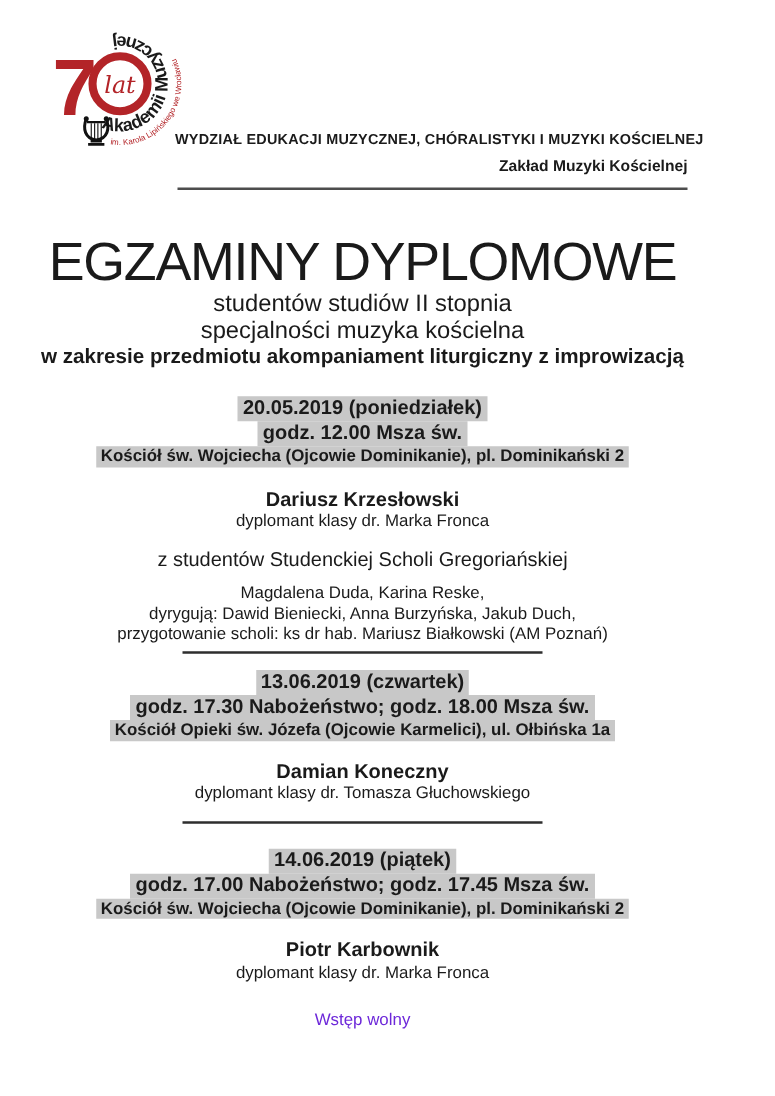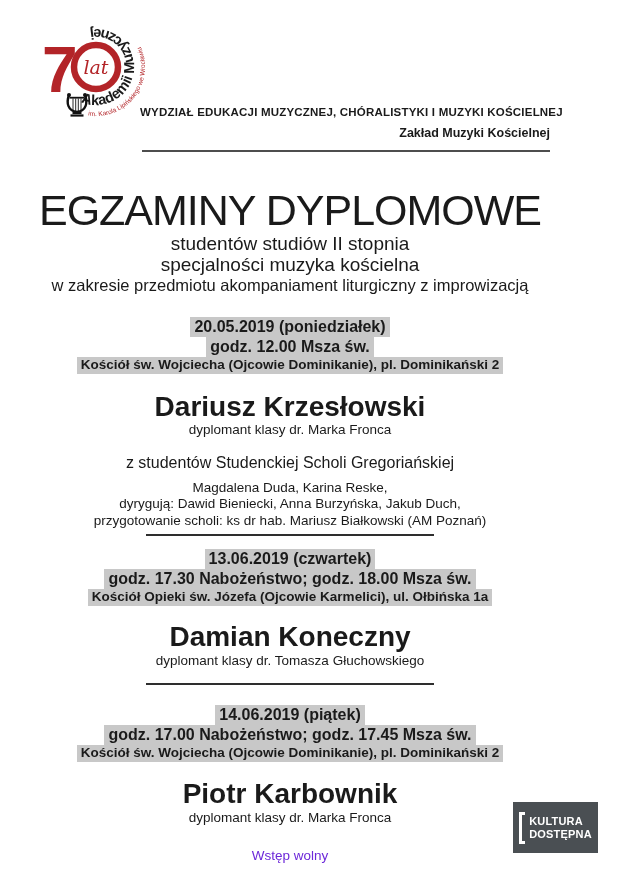--- a/index.html
+++ b/index.html
@@ -14,29 +14,29 @@
   
   .header-block { position:absolute; left:140px; top:106px; width:410px; text-align:right; }
   .header-faculty { font-size:11.5px; font-weight:bold; letter-spacing:0.2px; margin-bottom:8px; white-space:nowrap; }
   .header-department { font-size:12.5px; font-weight:bold; }
   .header-rule { position:absolute; left:142px; top:150px; width:408px; height:0; border-top:2px solid #4d4d4d; }
 
   
   .content { position:absolute; left:0; top:188px; width:580px; text-align:center; }
   .main-title { font-size:43px; font-weight:400; letter-spacing:-1px; line-height:1.05; margin:0; }
   .subtitle-1, .subtitle-2 { font-size:19px; line-height:1.12; }
-  .subtitle-3 { font-size:16.5px; line-height:1.15; margin-bottom:22px; }
+  .subtitle-3 { font-size:16.5px; line-height:1.15; margin-bottom:22px;font-weight:bold; }
 
   .event-head { line-height:1.25; }
   .hl { background:#c8c8c8; display:inline-block; padding:0 4px; }
   .date-line, .time-line { font-size:16px; font-weight:bold; }
   .loc-line { font-size:13.5px; font-weight:bold; }
   .mb18 { margin-bottom:18px; } .mb16 { margin-bottom:16px; } .mb17 { margin-bottom:17px; }
 
-  .student-name { font-size:28px; font-weight:bold; line-height:1.1; margin:0; }
+  .student-name { font-size:16px; font-weight:bold; line-height:1.1; margin:0; }
   .student-class { font-size:13.5px; line-height:1.2; margin-bottom:14px; }
   .ensemble { font-size:16px; line-height:1.2; margin-bottom:8px; }
   .conductors { font-size:13.5px; line-height:1.22; }
   .divider { width:288px; margin:5px auto 13px auto; border:0; border-top:2px solid #2e2e2e; }
   .divider-2 { margin:11px auto 20px auto; }
 
   .admission { font-size:13.5px; color:#6d28d9; margin-top:22px; }
 
   
   .kultura {
@@ -131,21 +131,14 @@
       <div class="date-line"><span class="hl">14.06.2019 (piątek)</span></div>
       <div class="time-line"><span class="hl">godz. 17.00 Nabożeństwo; godz. 17.45 Msza św.</span></div>
       <div class="loc-line"><span class="hl">Kościół św. Wojciecha (Ojcowie Dominikanie), pl. Dominikański 2</span></div>
     </div>
     <h2 class="student-name">Piotr Karbownik</h2>
     <div class="student-class">dyplomant klasy dr. Marka Fronca</div>
 
     <div class="admission">Wstęp wolny</div>
   </div>
 
-  <div class="kultura">
-    <div class="bracket"></div>
-    <div class="kultura-text">
-      <div>KULTURA</div>
-      <div>DOSTĘPNA</div>
-    </div>
-  </div>
 
 </div>
 
 </body></html>

